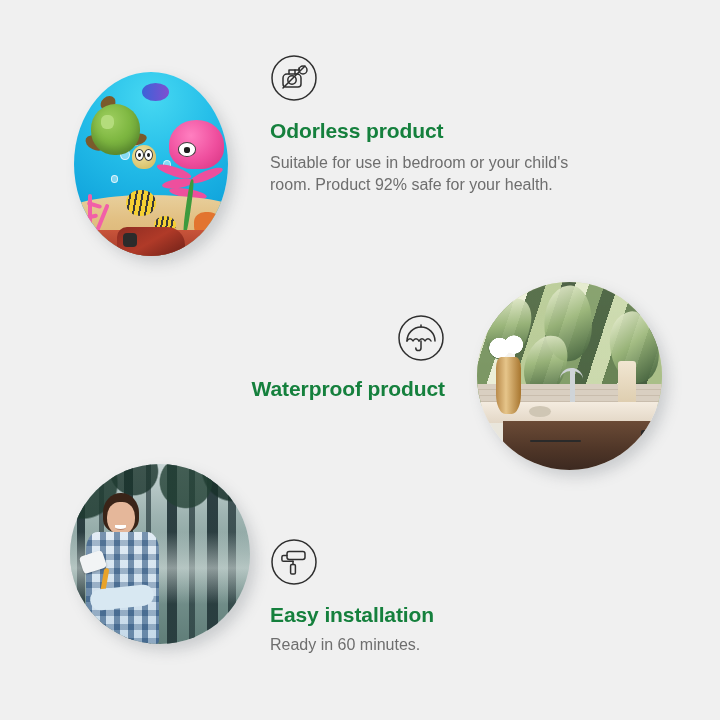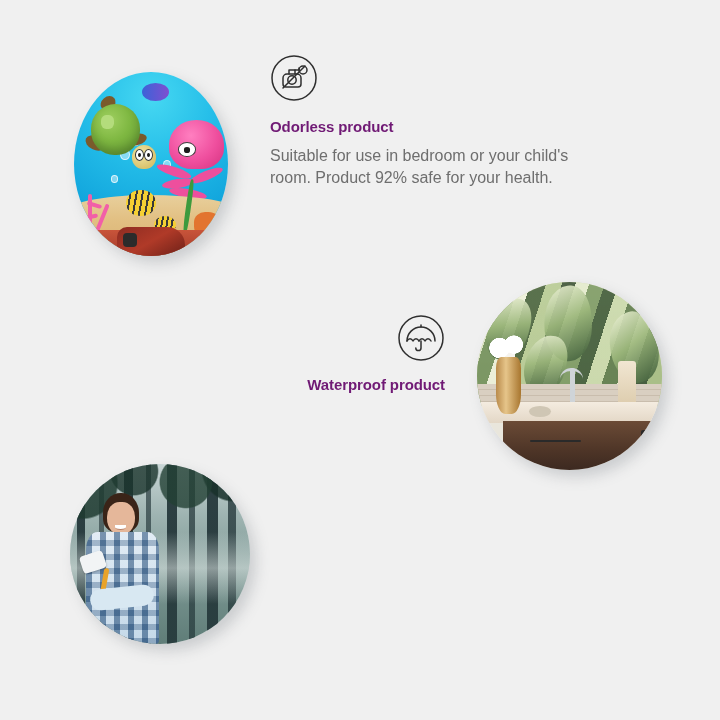--- a/index.html
+++ b/index.html
@@ -441,23 +441,23 @@
     transform: rotate(10deg);
   }
 
   
   .feature { position: absolute; }
   .feature .icon-wrap {
     width: 48px;
     height: 48px;
   }
   .feature .title {
-    font-size: 15px;
+    font-size: 21px;
     font-weight: bold;
-    color: #701a75;
+    color: #15803d;
     line-height: 1.2;
     letter-spacing: -0.1px;
   }
   .feature .desc {
     font-size: 16px;
     color: #6e6e6e;
     line-height: 1.35;
   }
 
   #feature-odorless { left: 270px; top: 54px; width: 330px; text-align: left; }
@@ -589,14 +589,27 @@
         <div class="face"></div>
         <div class="smile"></div>
         <div class="shirt"></div>
         <div class="roller-head"></div>
         <div class="roller-handle"></div>
         <div class="arm"></div>
       </div>
     </div>
   </div>
 
+  <div class="feature" id="feature-installation">
+    <div class="icon-wrap">
+      <svg width="48" height="48" viewBox="0 0 48 48" fill="none" stroke="#2f2f2f" stroke-width="1.5" stroke-linecap="round" stroke-linejoin="round">
+        <circle cx="24" cy="24" r="22"></circle>
+        <rect x="17" y="13.5" width="18" height="8" rx="2.2"></rect>
+        <path d="M17 17.5h-3.5a1.6 1.6 0 0 0-1.6 1.6v2.6a1.6 1.6 0 0 0 1.6 1.6H23"></path>
+        <path d="M23 23.3v3.2"></path>
+        <rect x="20.6" y="26.5" width="4.8" height="9.5" rx="1.3"></rect>
+      </svg>
+    </div>
+    <div class="title">Easy installation</div>
+    <div class="desc">Ready in 60 minutes.</div>
+  </div>
 
 </div>
 
 </body></html>

